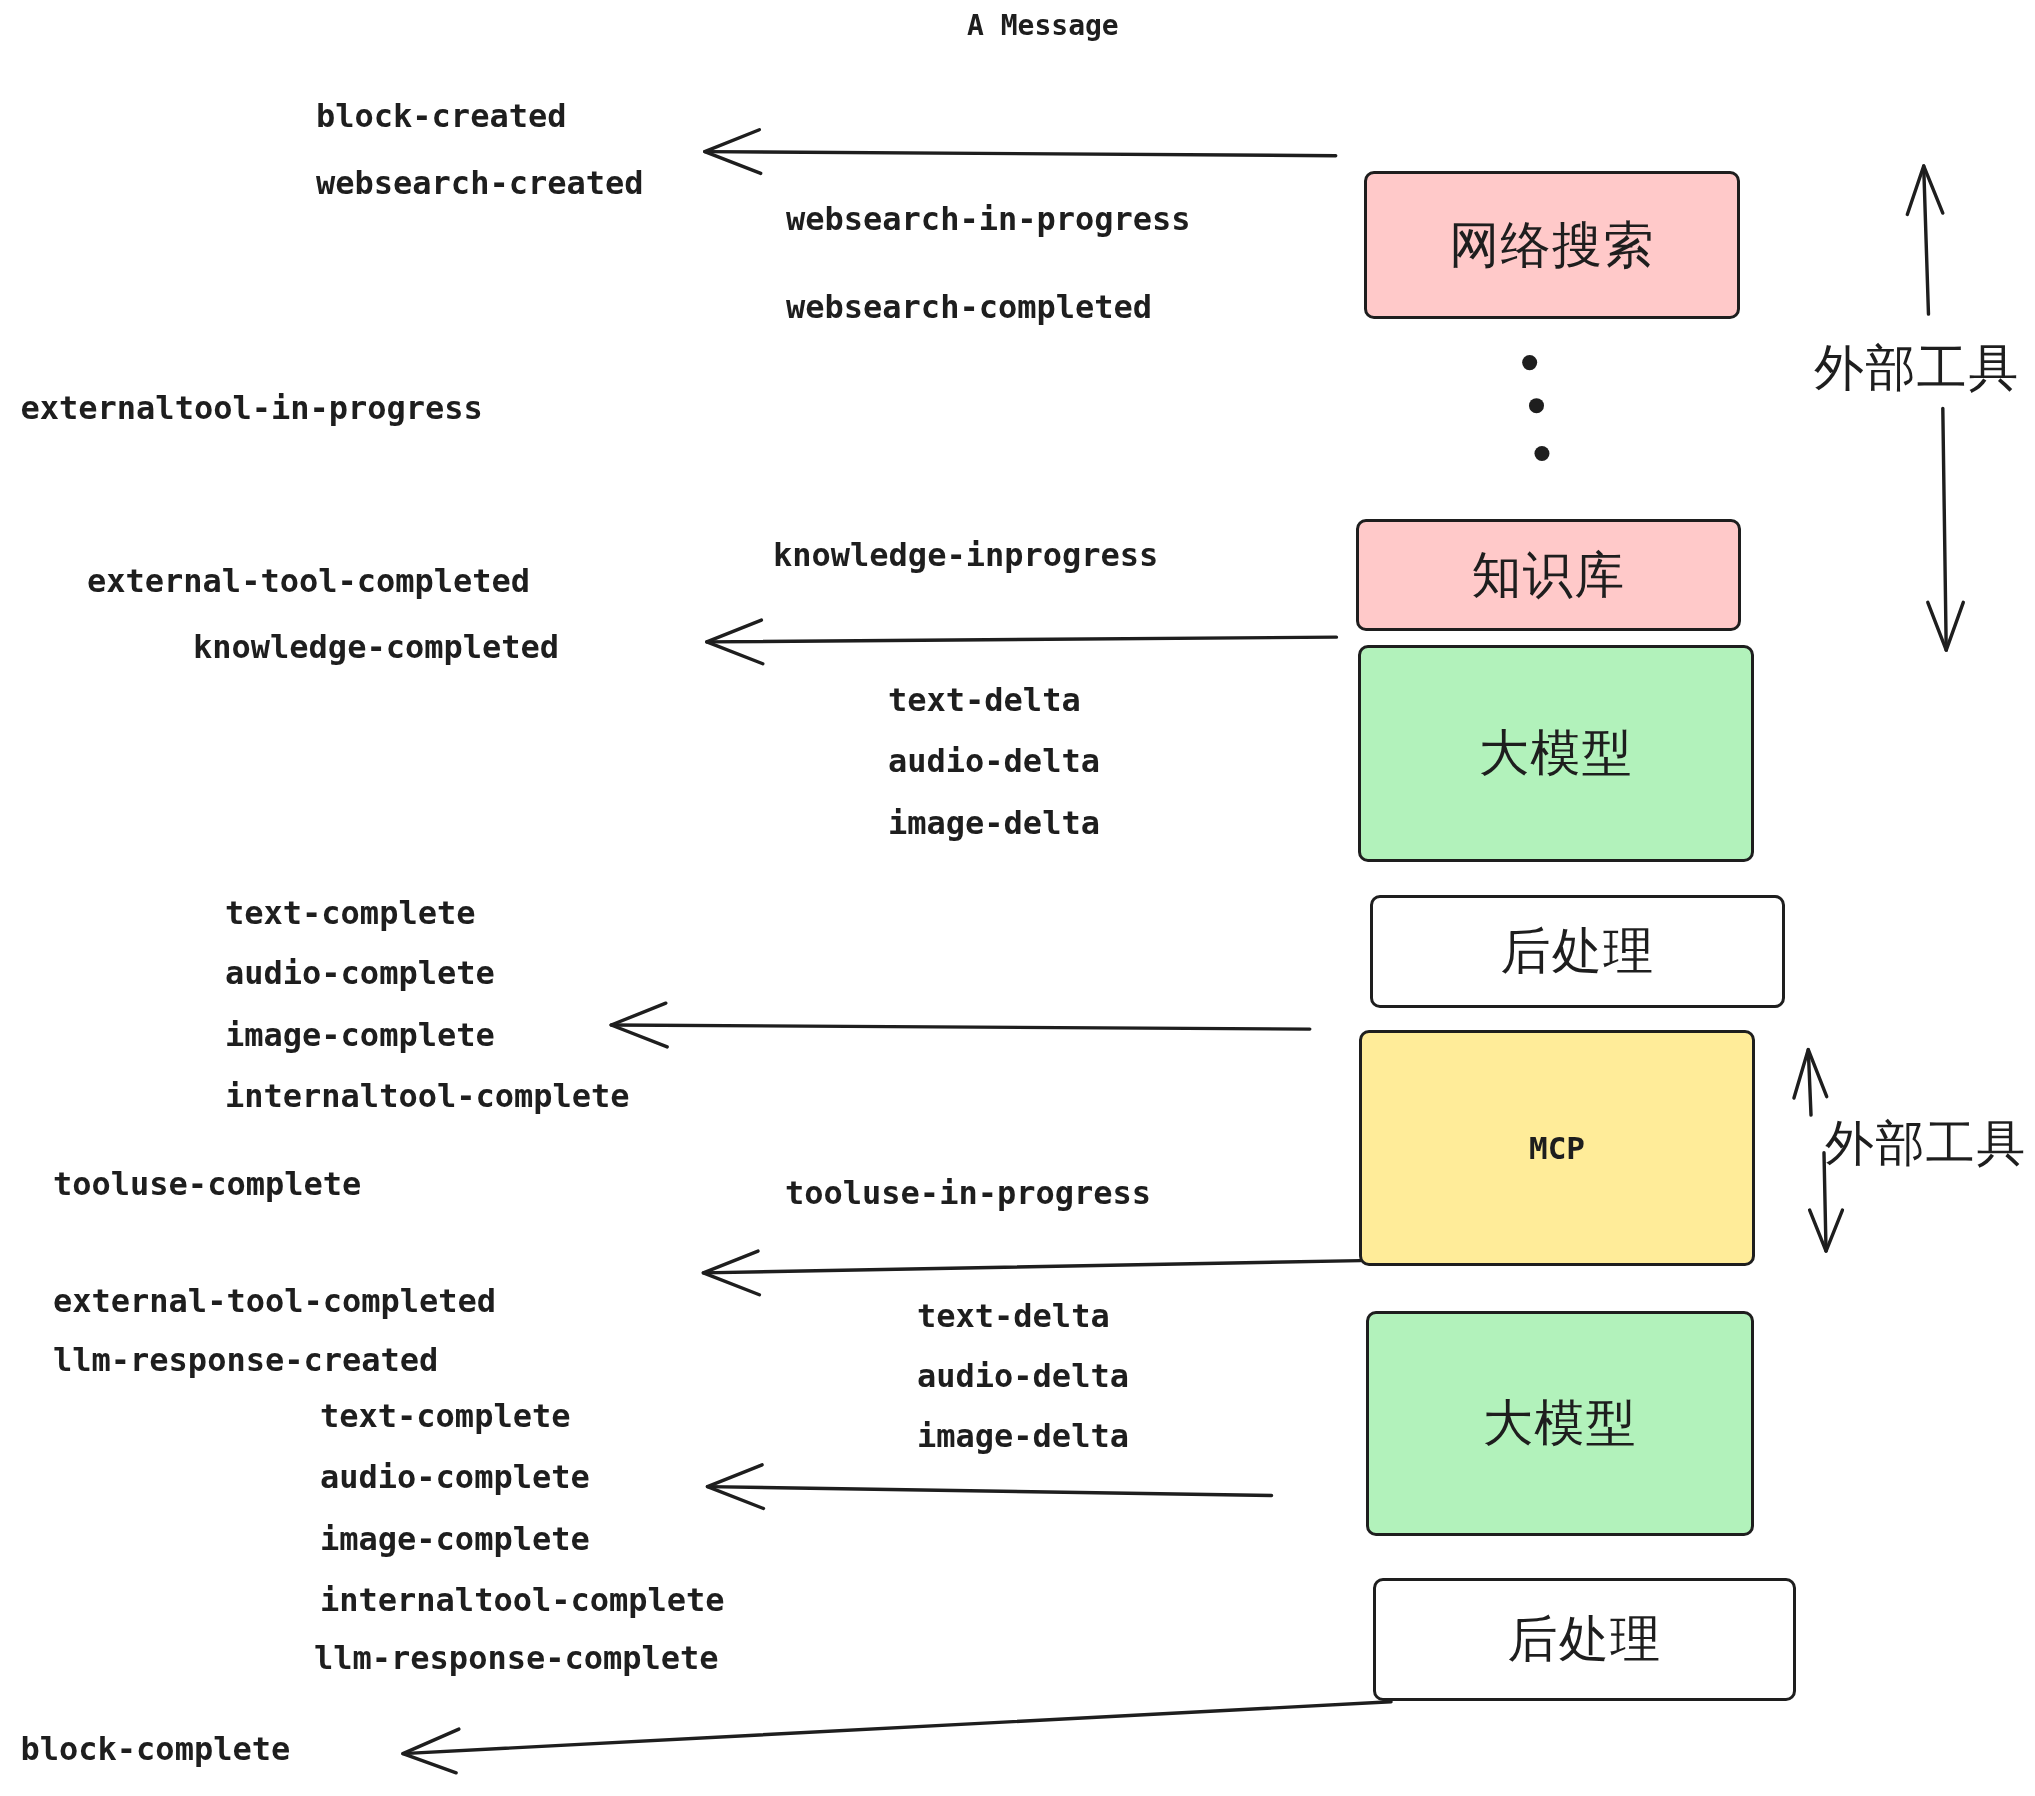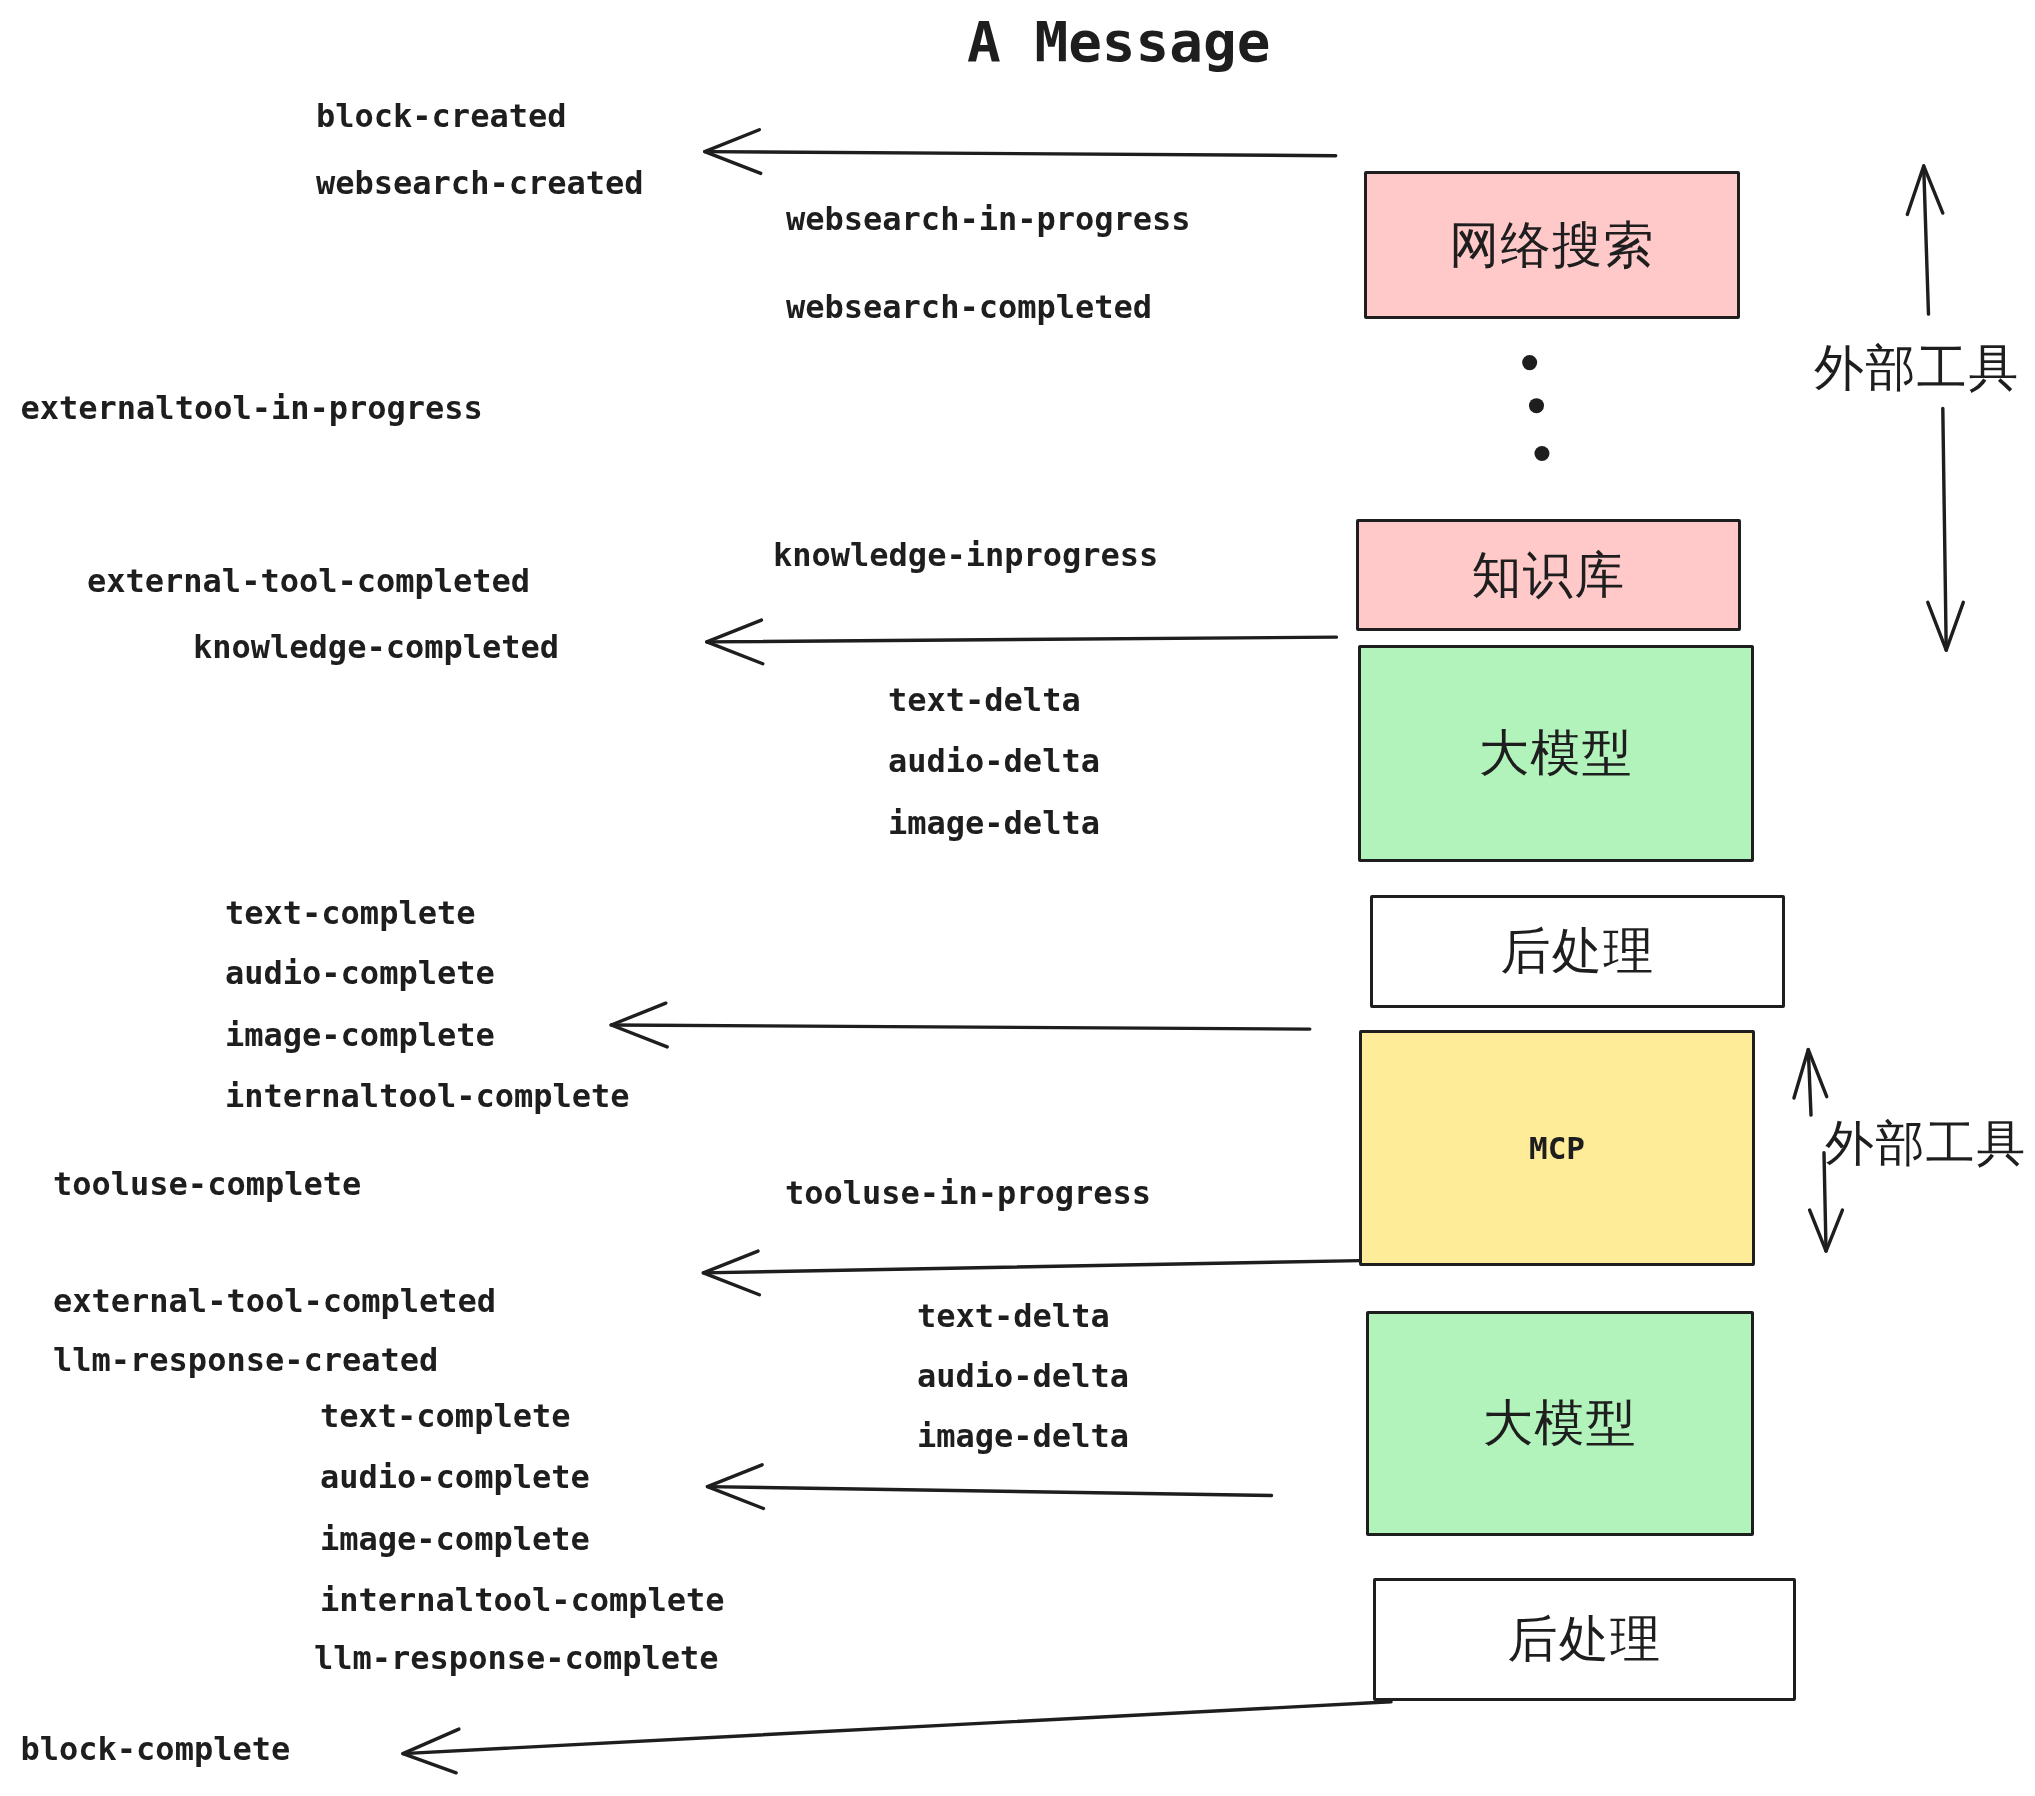--- a/index.html
+++ b/index.html
@@ -1,20 +1,20 @@
 <!DOCTYPE html>
 <html style="font-size:11px"><head>
 <meta charset="utf-8">
 <style>
   html,body{margin:0;padding:0;background:#ffffff;}
   #canvas{position:relative;width:2035px;height:1796px;background:#ffffff;overflow:hidden;
           font-family:"DejaVu Sans Mono","Liberation Mono",monospace;color:#1e1e1e;}
-  .title{position:absolute;left:967px;top:11px;font-size:56px;font-weight:bold;line-height:1.1;white-space:pre;}
+  .title{position:absolute;left:967px;top:11px;font-size:28px;font-weight:bold;line-height:1.1;white-space:pre;}
   .evt{position:absolute;font-size:32px;font-weight:bold;line-height:1.1;white-space:pre;color:#1e1e1e;}
-  .node{position:absolute;box-sizing:border-box;border:3.4px solid #1e1e1e;border-radius:2px;
+  .node{position:absolute;box-sizing:border-box;border:3.4px solid #1e1e1e;border-radius:10px;
         display:flex;align-items:center;justify-content:center;
         font-family:"DejaVu Sans","Liberation Sans",sans-serif;font-size:50px;color:#1e1e1e;
         letter-spacing:1.4px;}
   .node.mono{font-family:"DejaVu Sans Mono","Liberation Mono",monospace;font-weight:bold;font-size:31px;letter-spacing:0;}
   .side{position:absolute;font-family:"DejaVu Sans","Liberation Sans",sans-serif;
         font-size:50px;color:#1e1e1e;letter-spacing:1.4px;white-space:pre;}
   svg.overlay{position:absolute;left:0;top:0;width:2035px;height:1796px;pointer-events:none;}
   svg.overlay path{stroke:#1e1e1e;stroke-width:5;fill:none;stroke-linecap:round;stroke-linejoin:round;}
   svg.overlay circle{fill:#1e1e1e;stroke:none;}
 </style>

